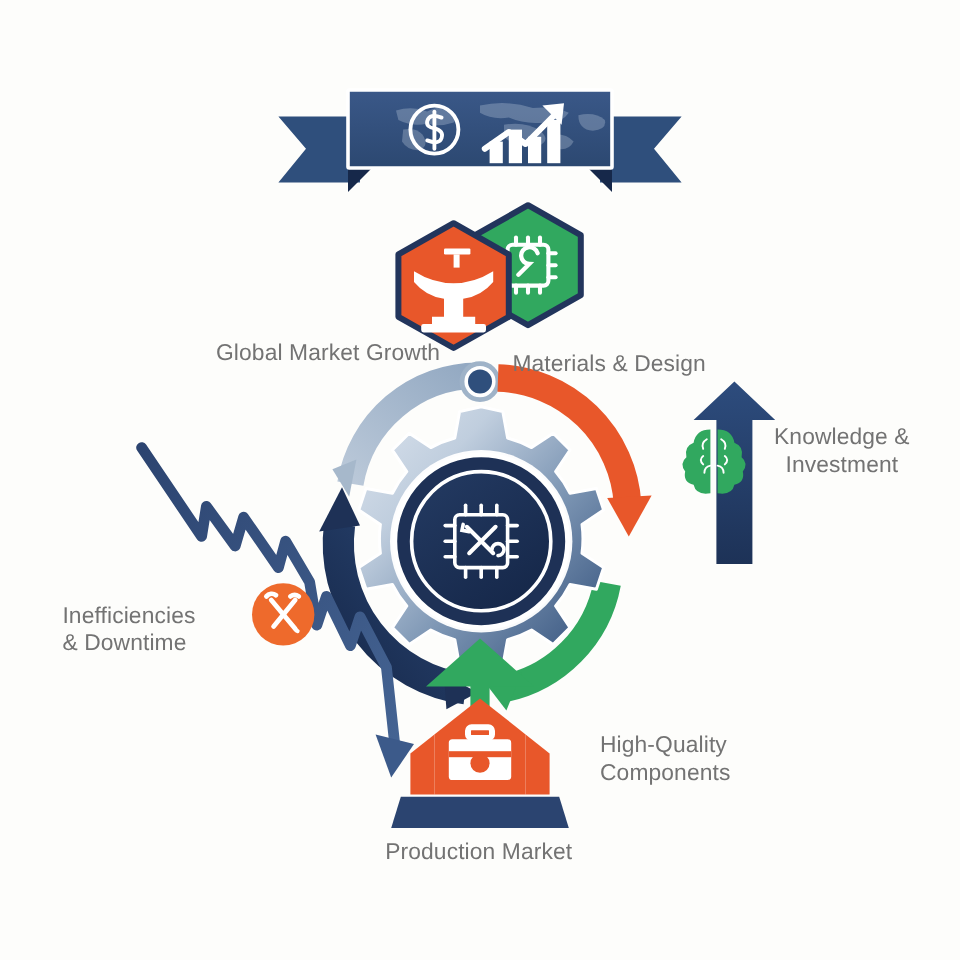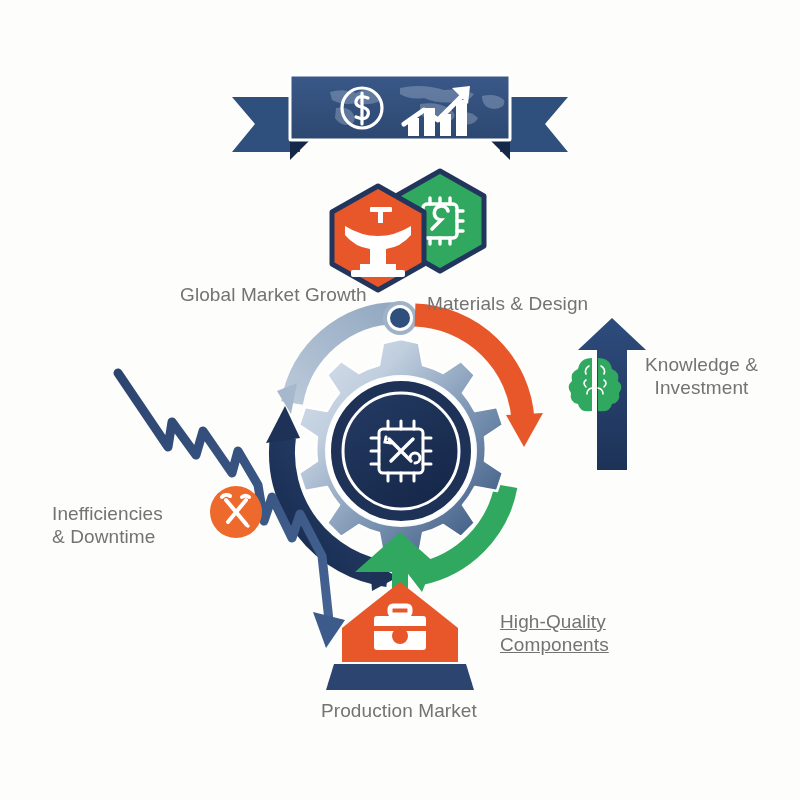--- a/index.html
+++ b/index.html
@@ -18,21 +18,21 @@
     font-size:19px;
     line-height:23px;
     letter-spacing:.1px;
     white-space:pre-line;
     user-select:none;
   }
   #lbl-global{left:180px;top:283px;}
   #lbl-materials{left:427px;top:292px;}
   #lbl-knowledge{left:645px;top:353px;text-align:center;}
   #lbl-ineff{left:52px;top:490px;margin-top:12px;}
-  #lbl-hq{left:500px;top:610px;text-decoration:underline;}
+  #lbl-hq{left:500px;top:610px;}
   #lbl-prod{left:321px;top:699px;}
   svg{display:block;}
 </style>
 </head>
 <body>
 
 <div id="stage">
 
   <svg width="800" height="800" viewBox="0 0 800 800">
     <defs>

